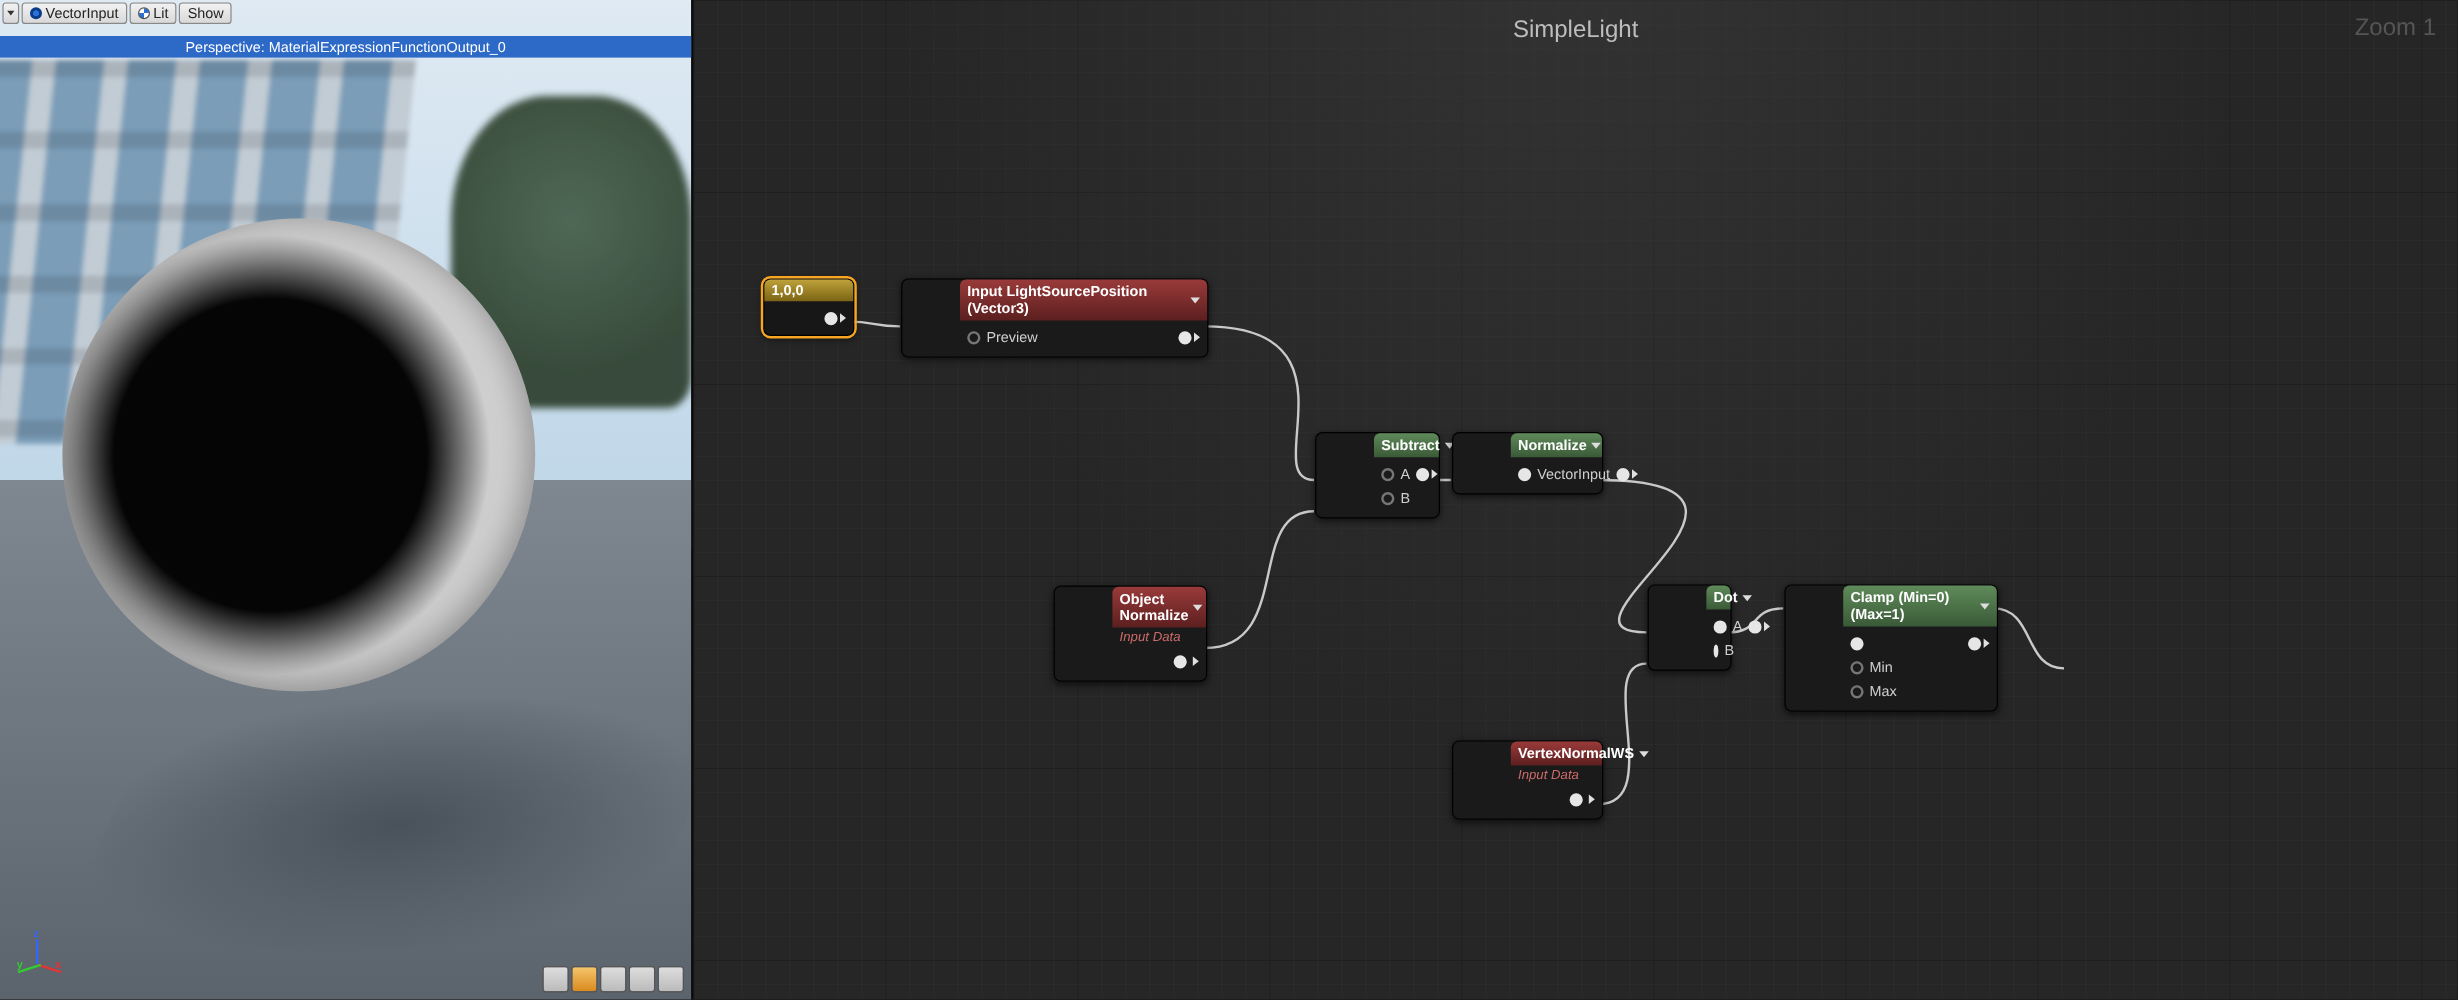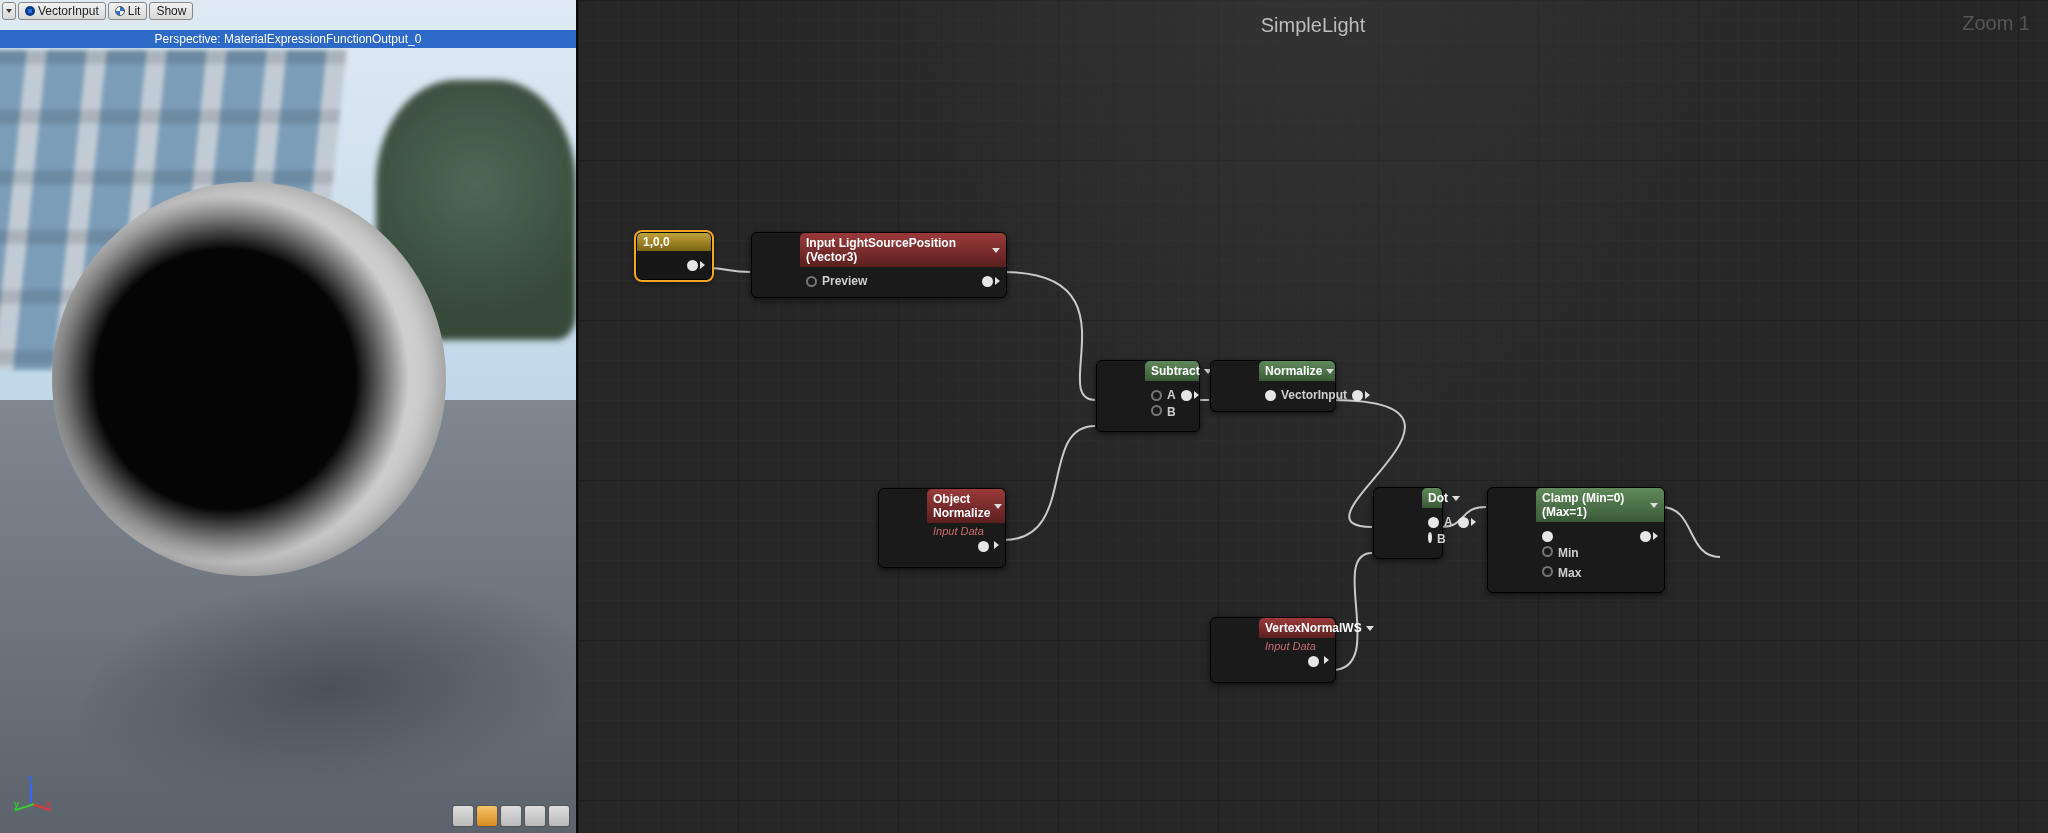--- a/index.html
+++ b/index.html
@@ -140,21 +140,21 @@
     background:linear-gradient(to bottom,#5f8a5a,#3a5a37);
   }
   .node-header.red { background:linear-gradient(to bottom,#9a3a3a,#5c1f1f); }
   .node-header.blue { background:linear-gradient(to bottom,#31529c,#1d326a); }
   .node-header .chev {
     width:0;height:0;border-left:4px solid transparent;border-right:4px solid transparent;border-top:5px solid #ddd; margin-left:4px;
   }
   .node-body { padding:4px 6px 6px; }
   .node-sub { font-style:italic; color:#cc6b6b; font-size:11px; padding:2px 6px 0; }
   .node-sub.blue { color:#6b8fe6; }
-  .row { display:flex; gap:5px; height:20px;font-weight:bold; }
+  .row { display:flex; align-items:center; gap:5px; height:20px; }
   .row.right { justify-content:flex-end; }
   .row.split { justify-content:space-between; }
   .pin {
     width:11px;height:11px;border-radius:50%;
     background:#181818;border:2px solid #9a9a9a;
   }
   .pin.solid{ background:#e6e6e6;border-color:#e6e6e6; }
   .pin.hollow{ background:transparent;border:2px solid #767676; }
   .pin-tri {
     width:0;height:0;border-top:4px solid transparent;border-bottom:4px solid transparent;border-left:5px solid #e0e0e0;

